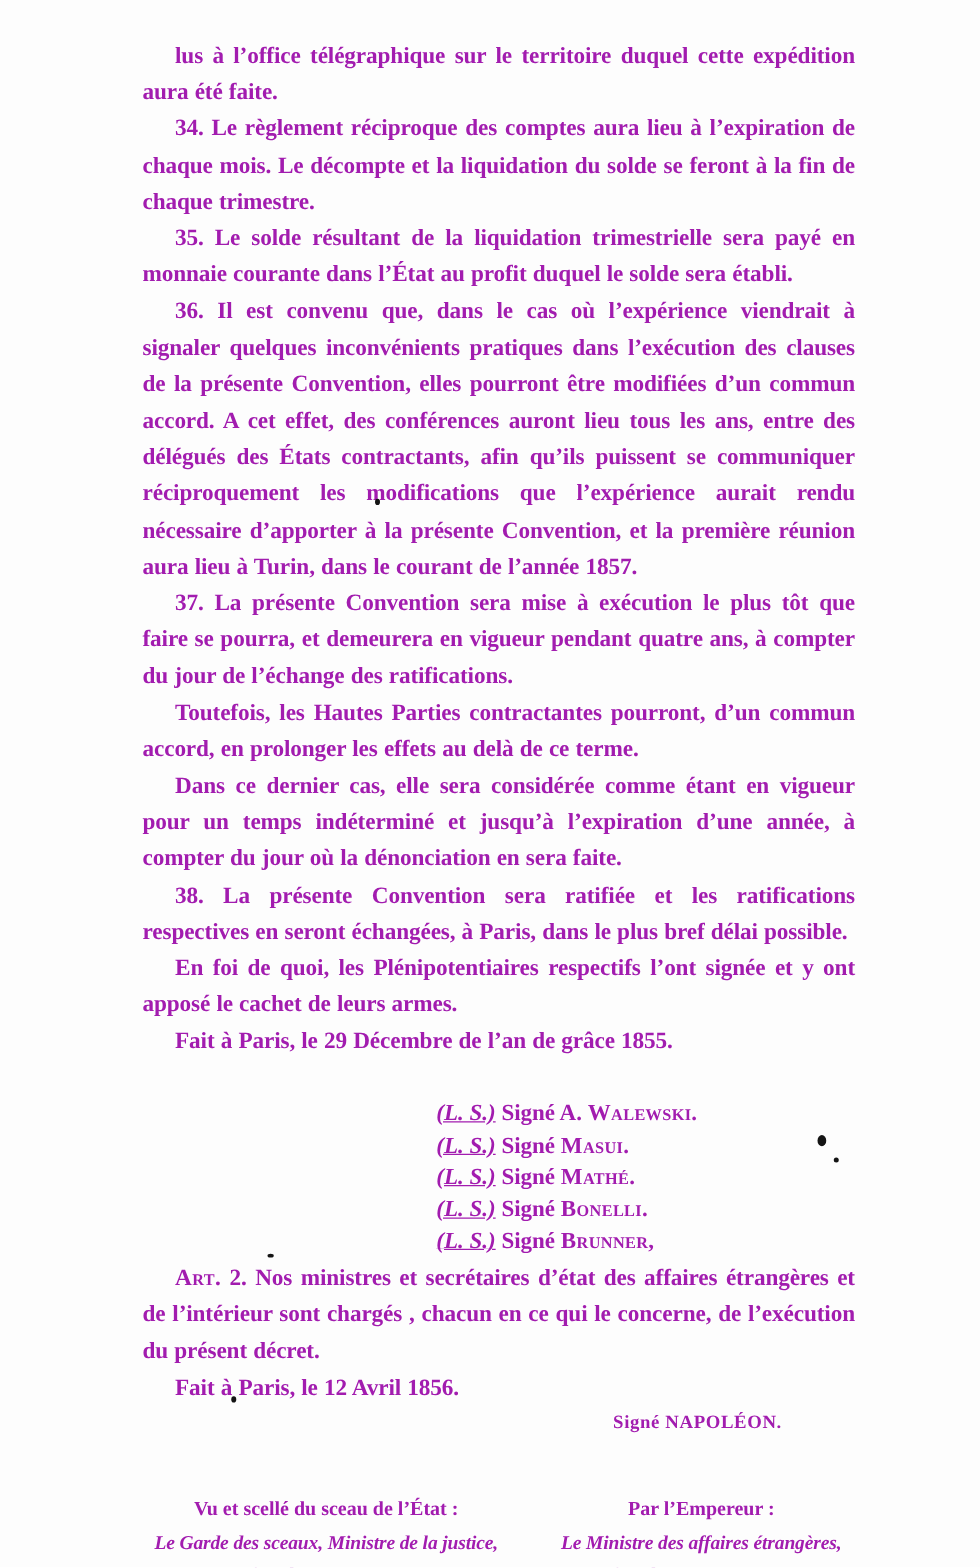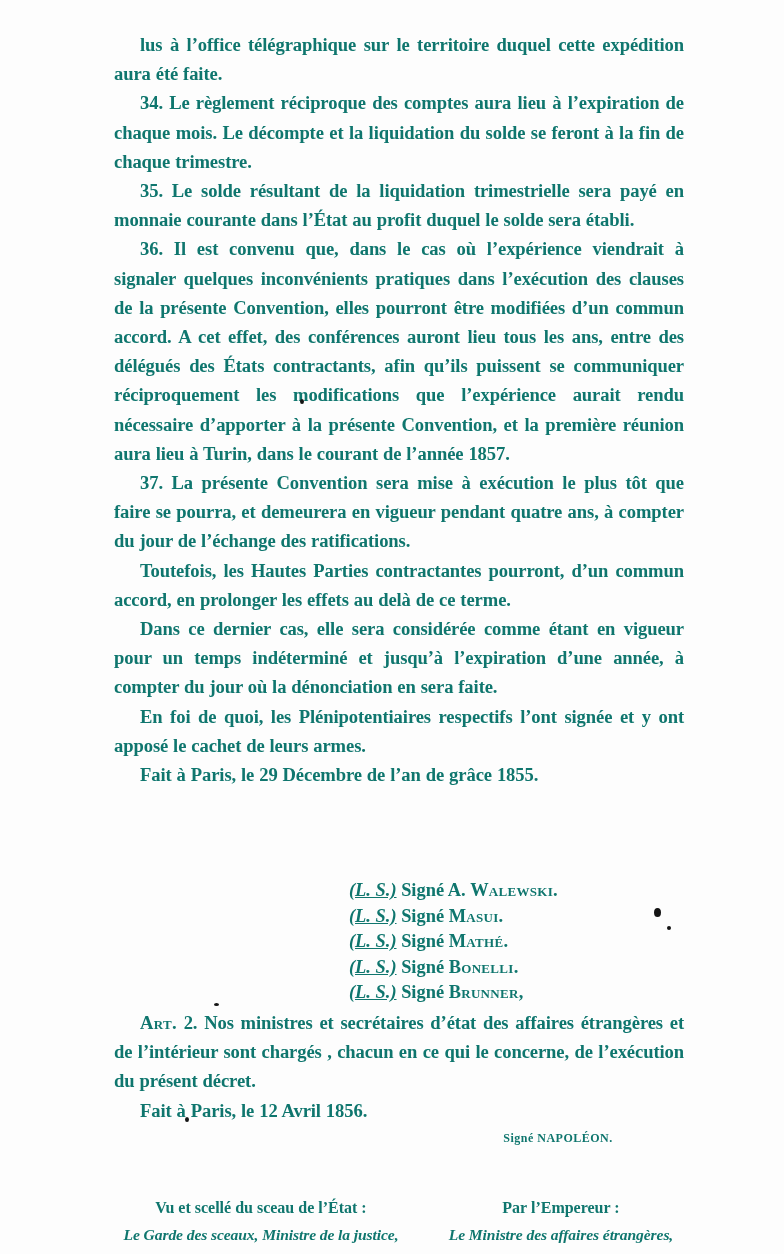--- a/index.html
+++ b/index.html
@@ -10,21 +10,21 @@
   }
 
   .page {
     position: relative;
     width: 784px;
     height: 1254px;
     margin: 0 auto;
     background: #fdfdfd;
     overflow: hidden;
     font-family: "Liberation Serif", "DejaVu Serif", serif;
-    color: #0f766e;
+    color: #a21caf;
   }
 
   
   .textblock {
     position: absolute;
     left: 114px;
     top: 30px;
     width: 570px;
   }
 
@@ -83,21 +83,21 @@
   .footer {
     position: absolute;
     left: 100px;
     top: 1126px;
     width: 600px;
   }
 
   .footer-napoleon {
     text-align: center;
     margin-left: 316px;
-    font-size: 12px;
+    font-size: 15px;
     line-height: 25px;
     font-weight: 600;
     white-space: nowrap;
   }
 
   .footer-cols {
     display: flex;
     width: 600px;
     margin-top: 5px;
   }
@@ -144,20 +144,21 @@
     <p class="para">35. Le solde résultant de  la  liquidation  trimestrielle  sera payé en  monnaie courante dans l’État au profit duquel le solde sera établi.</p>
 
     <p class="para">36. Il est convenu que, dans le cas où l’expérience viendrait à  signaler  quelques  inconvénients  pratiques  dans  l’exécution des  clauses  de  la  présente  Convention,  elles  pourront  être modifiées d’un  commun  accord. A cet effet,  des  conférences auront lieu tous les ans, entre des délégués des États contractants, afin qu’ils puissent se communiquer réciproquement les modifications  que  l’expérience  aurait  rendu  nécessaire  d’apporter à  la présente Convention, et la première réunion aura lieu à Turin, dans le courant de l’année 1857.</p>
 
     <p class="para">37. La présente Convention sera mise à exécution le plus tôt que faire se pourra, et demeurera en vigueur pendant quatre ans, à compter du jour de l’échange des ratifications.</p>
 
     <p class="para">Toutefois,  les  Hautes  Parties  contractantes  pourront,  d’un commun accord, en prolonger les effets au delà de ce terme.</p>
 
     <p class="para">Dans ce dernier cas, elle  sera  considérée  comme étant  en vigueur pour un temps indéterminé et jusqu’à l’expiration d’une année, à compter du jour où la dénonciation en sera faite.</p>
 
+    <p class="para">38. La présente Convention  sera  ratifiée  et  les  ratifications respectives en seront échangées, à Paris, dans le plus bref délai possible.</p>
 
     <p class="para">En foi de quoi, les Plénipotentiaires respectifs l’ont signée et y ont apposé le cachet de leurs armes.</p>
 
     <p class="para">Fait à Paris, le 29 Décembre de l’an de grâce 1855.</p>
   </div>
 
   <div class="siglist">
     <div class="sigline">
       <span class="ls">(L. S.)</span>
       <span>Signé</span>

